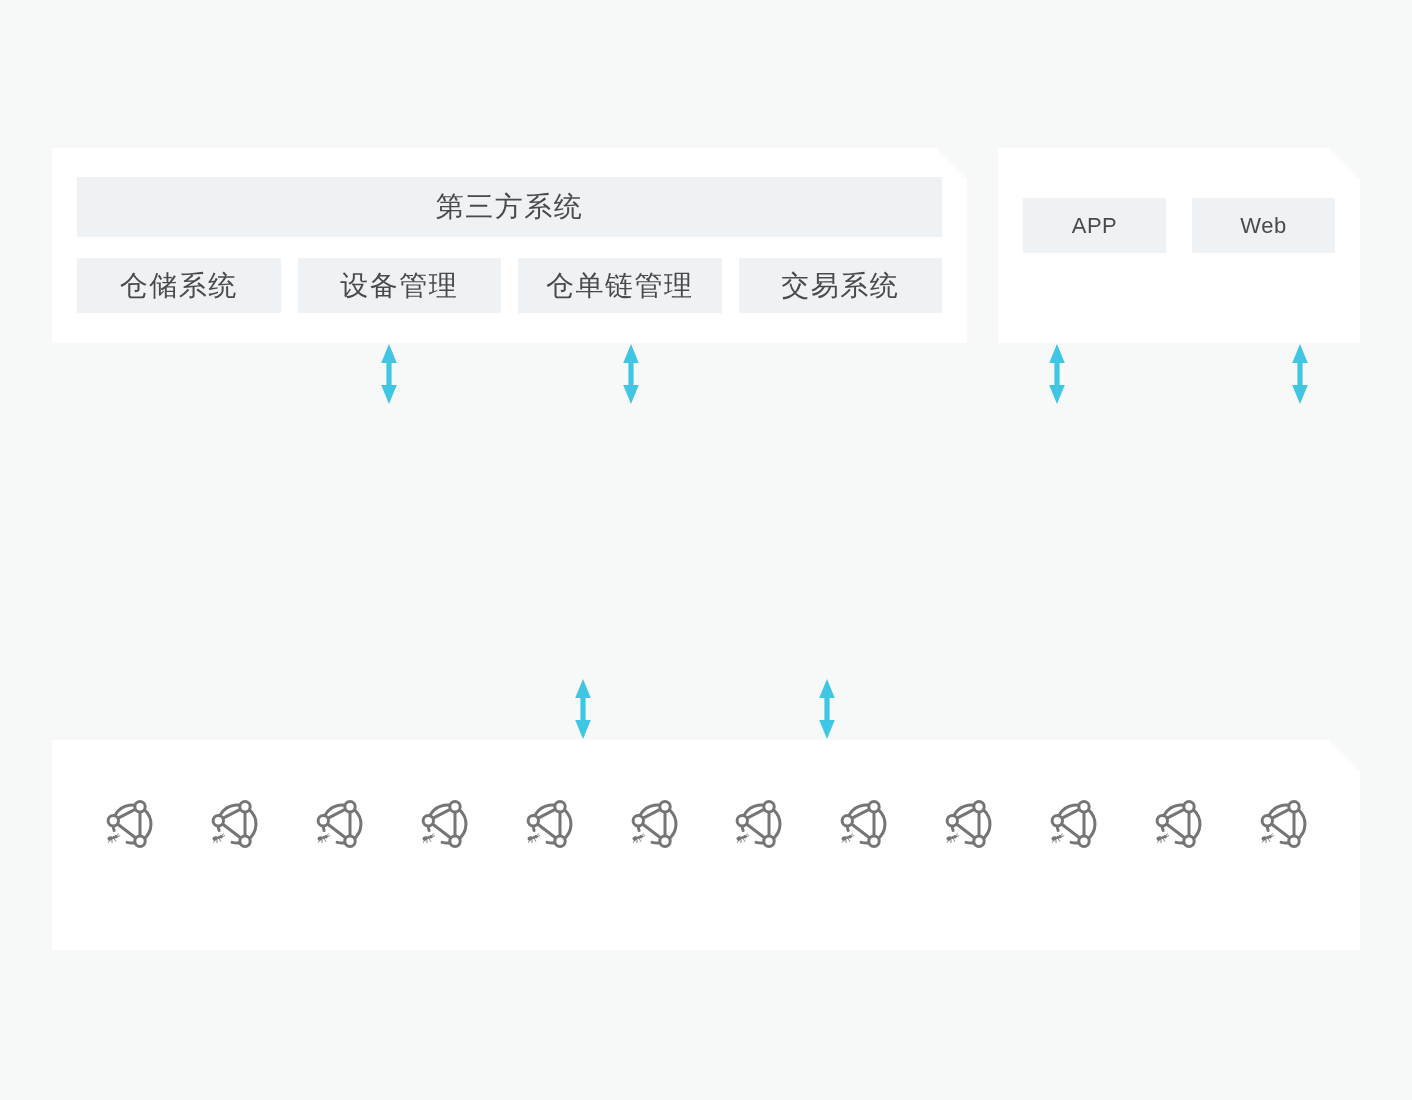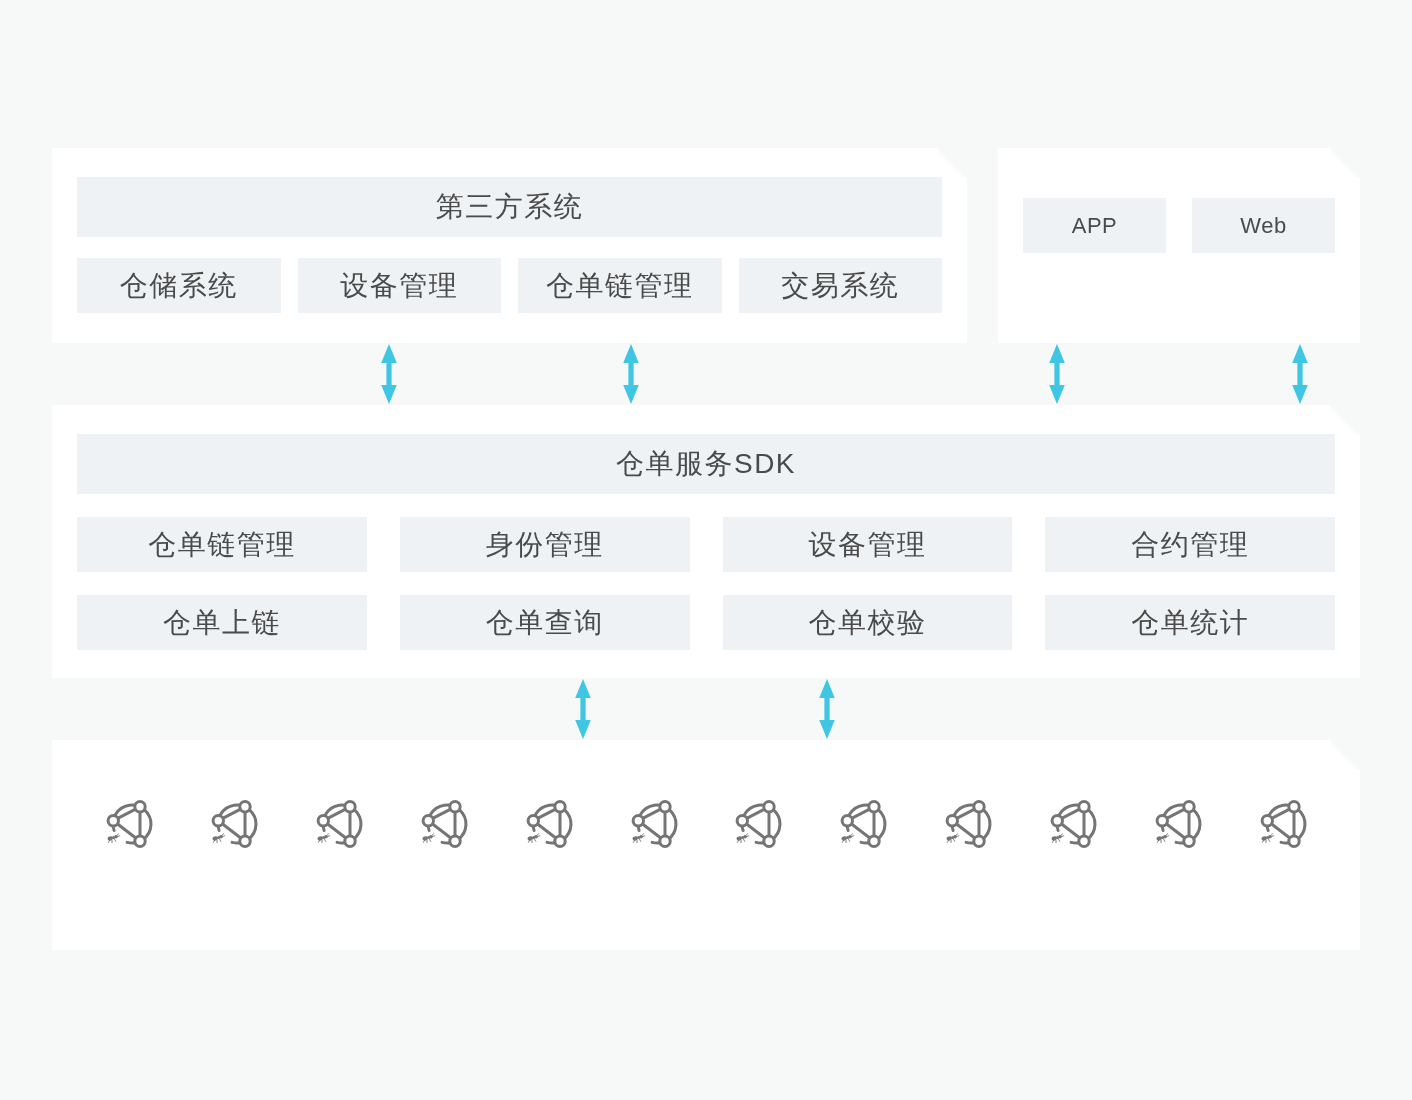--- a/index.html
+++ b/index.html
@@ -117,35 +117,20 @@
     </div>
   </section>
 
   <section class="card card-tr">
     <div class="row">
       <div class="tile">APP</div>
       <div class="tile">Web</div>
     </div>
   </section>
 
-  <section class="card card-mid">
-    <div class="tile hd">仓单服务SDK</div>
-    <div class="row">
-      <div class="tile">仓单链管理</div>
-      <div class="tile">身份管理</div>
-      <div class="tile">设备管理</div>
-      <div class="tile">合约管理</div>
-    </div>
-    <div class="row">
-      <div class="tile">仓单上链</div>
-      <div class="tile">仓单查询</div>
-      <div class="tile">仓单校验</div>
-      <div class="tile">仓单统计</div>
-    </div>
-  </section>
 
   <section class="card card-bot">
     <div class="icon-row">
 
         <svg class="net-icon">
           <use href="#ant-net"></use>
         </svg>
 
         <svg class="net-icon">
           <use href="#ant-net"></use>

